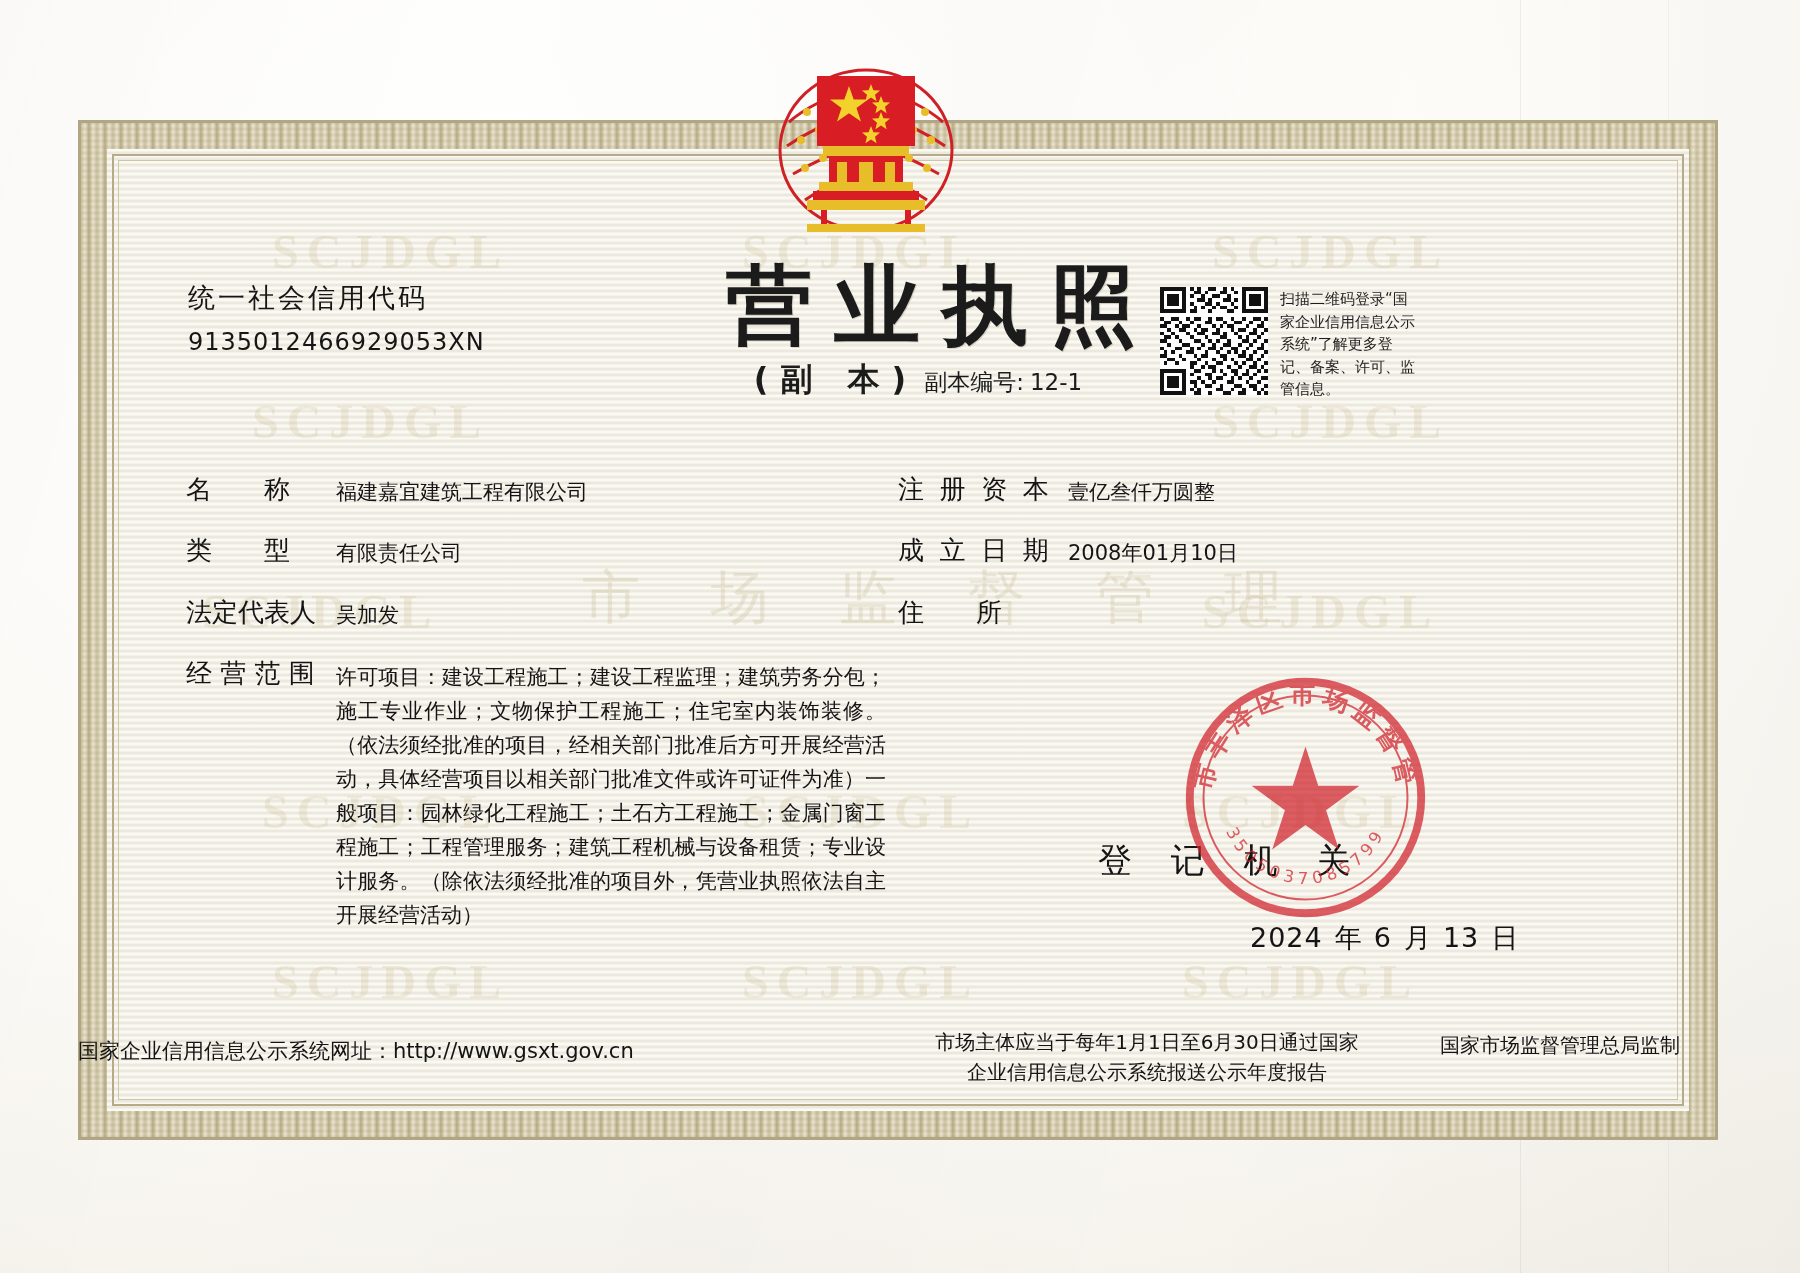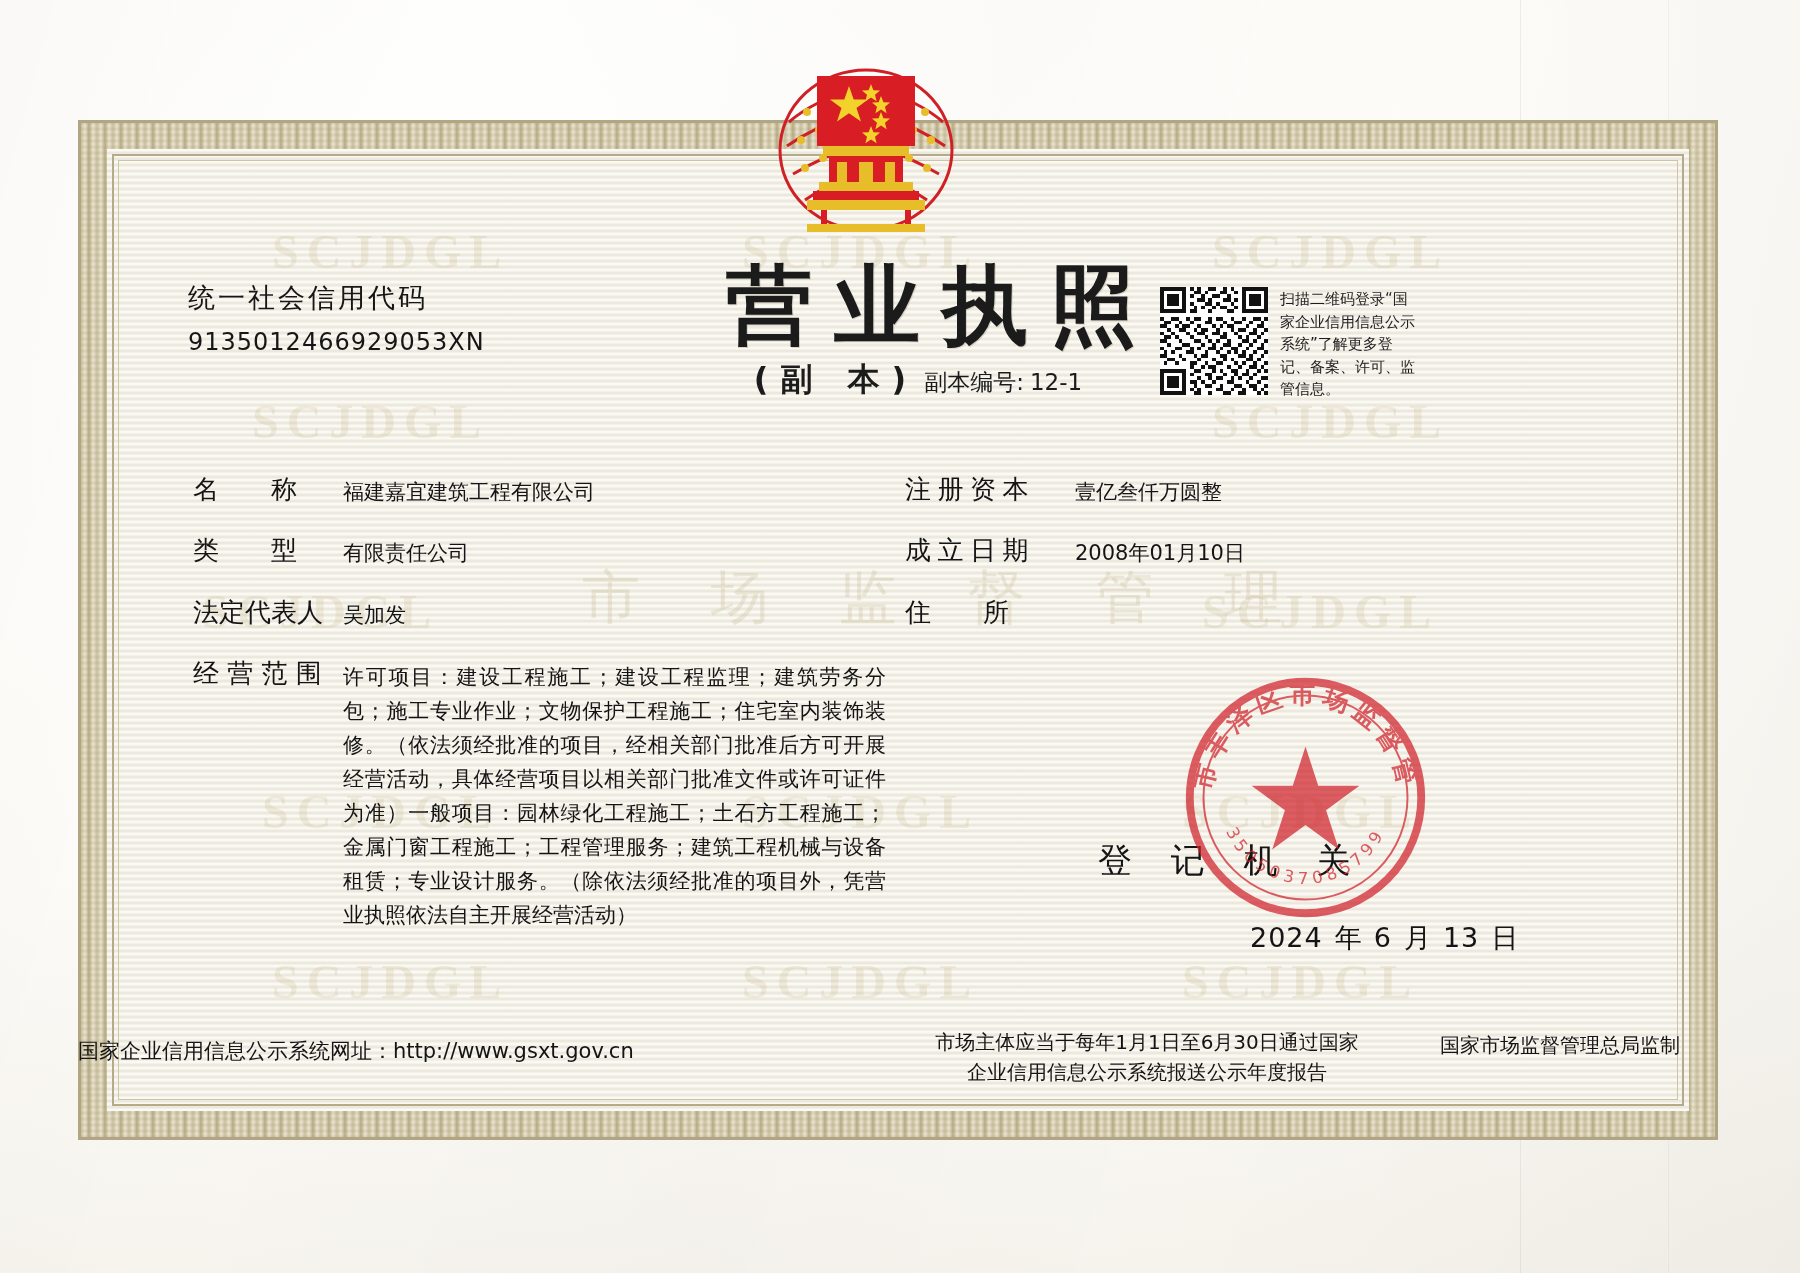--- a/index.html
+++ b/index.html
@@ -204,21 +204,20 @@
   .fields-right {
     position: absolute;
     left: 820px;
     top: 352px;
     width: 620px;
   }
   .field {
     display: flex;
     align-items: flex-start;
     margin-bottom: 26px;
-    margin-left: 7px;
   }
   .f-label {
     width: 150px;
     flex: 0 0 150px;
     font-family: "DejaVu Sans", sans-serif;
     font-size: 26px;
     color: #141414;
     letter-spacing: 0px;
     display: flex;
     justify-content: space-between;
@@ -227,21 +226,21 @@
   .f-value {
     font-family: "DejaVu Sans", sans-serif;
     font-size: 21px;
     color: #141414;
     line-height: 1.45;
     padding-top: 5px;
   }
   .f-label-r {
     width: 170px;
     flex: 0 0 170px;
-    font-family: Liberation Serif, serif;
+    font-family: Liberation Mono, monospace;
     font-size: 26px;
     color: #141414;
     display: flex;
     justify-content: space-between;
     padding-right: 14px;
     box-sizing: border-box;
   }
   .scope-value {
     font-family: "DejaVu Sans", sans-serif;
     font-size: 21px;

